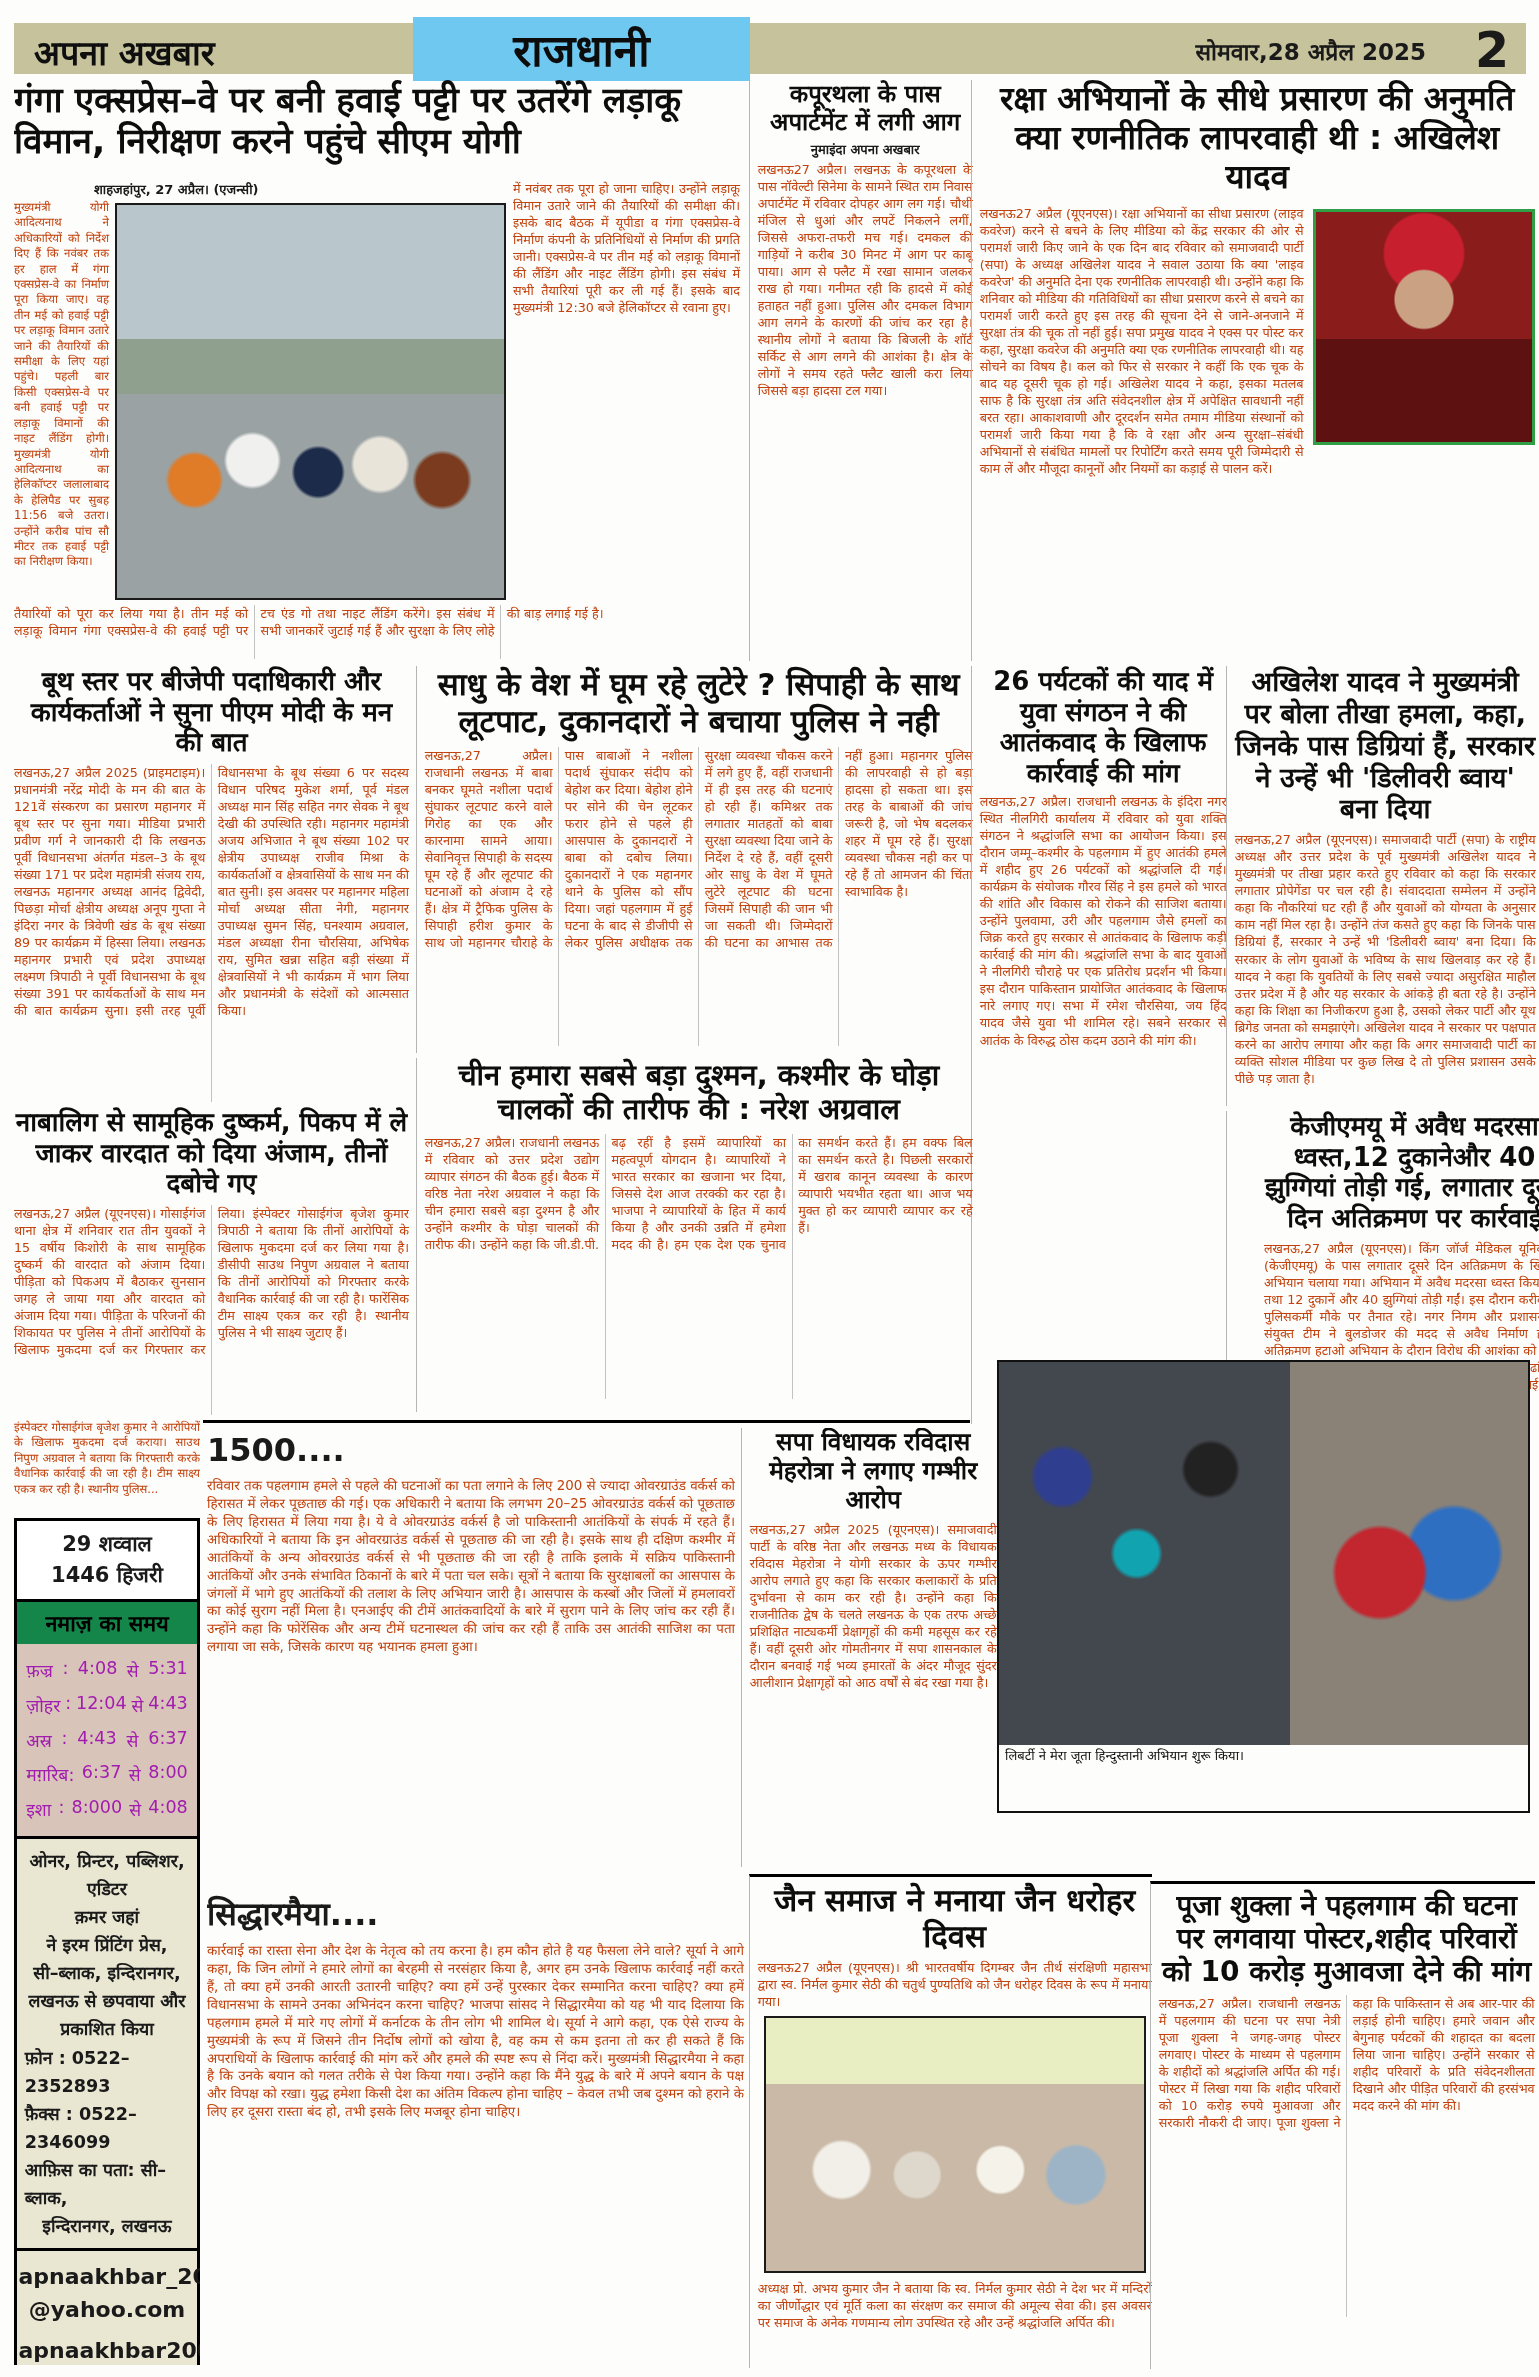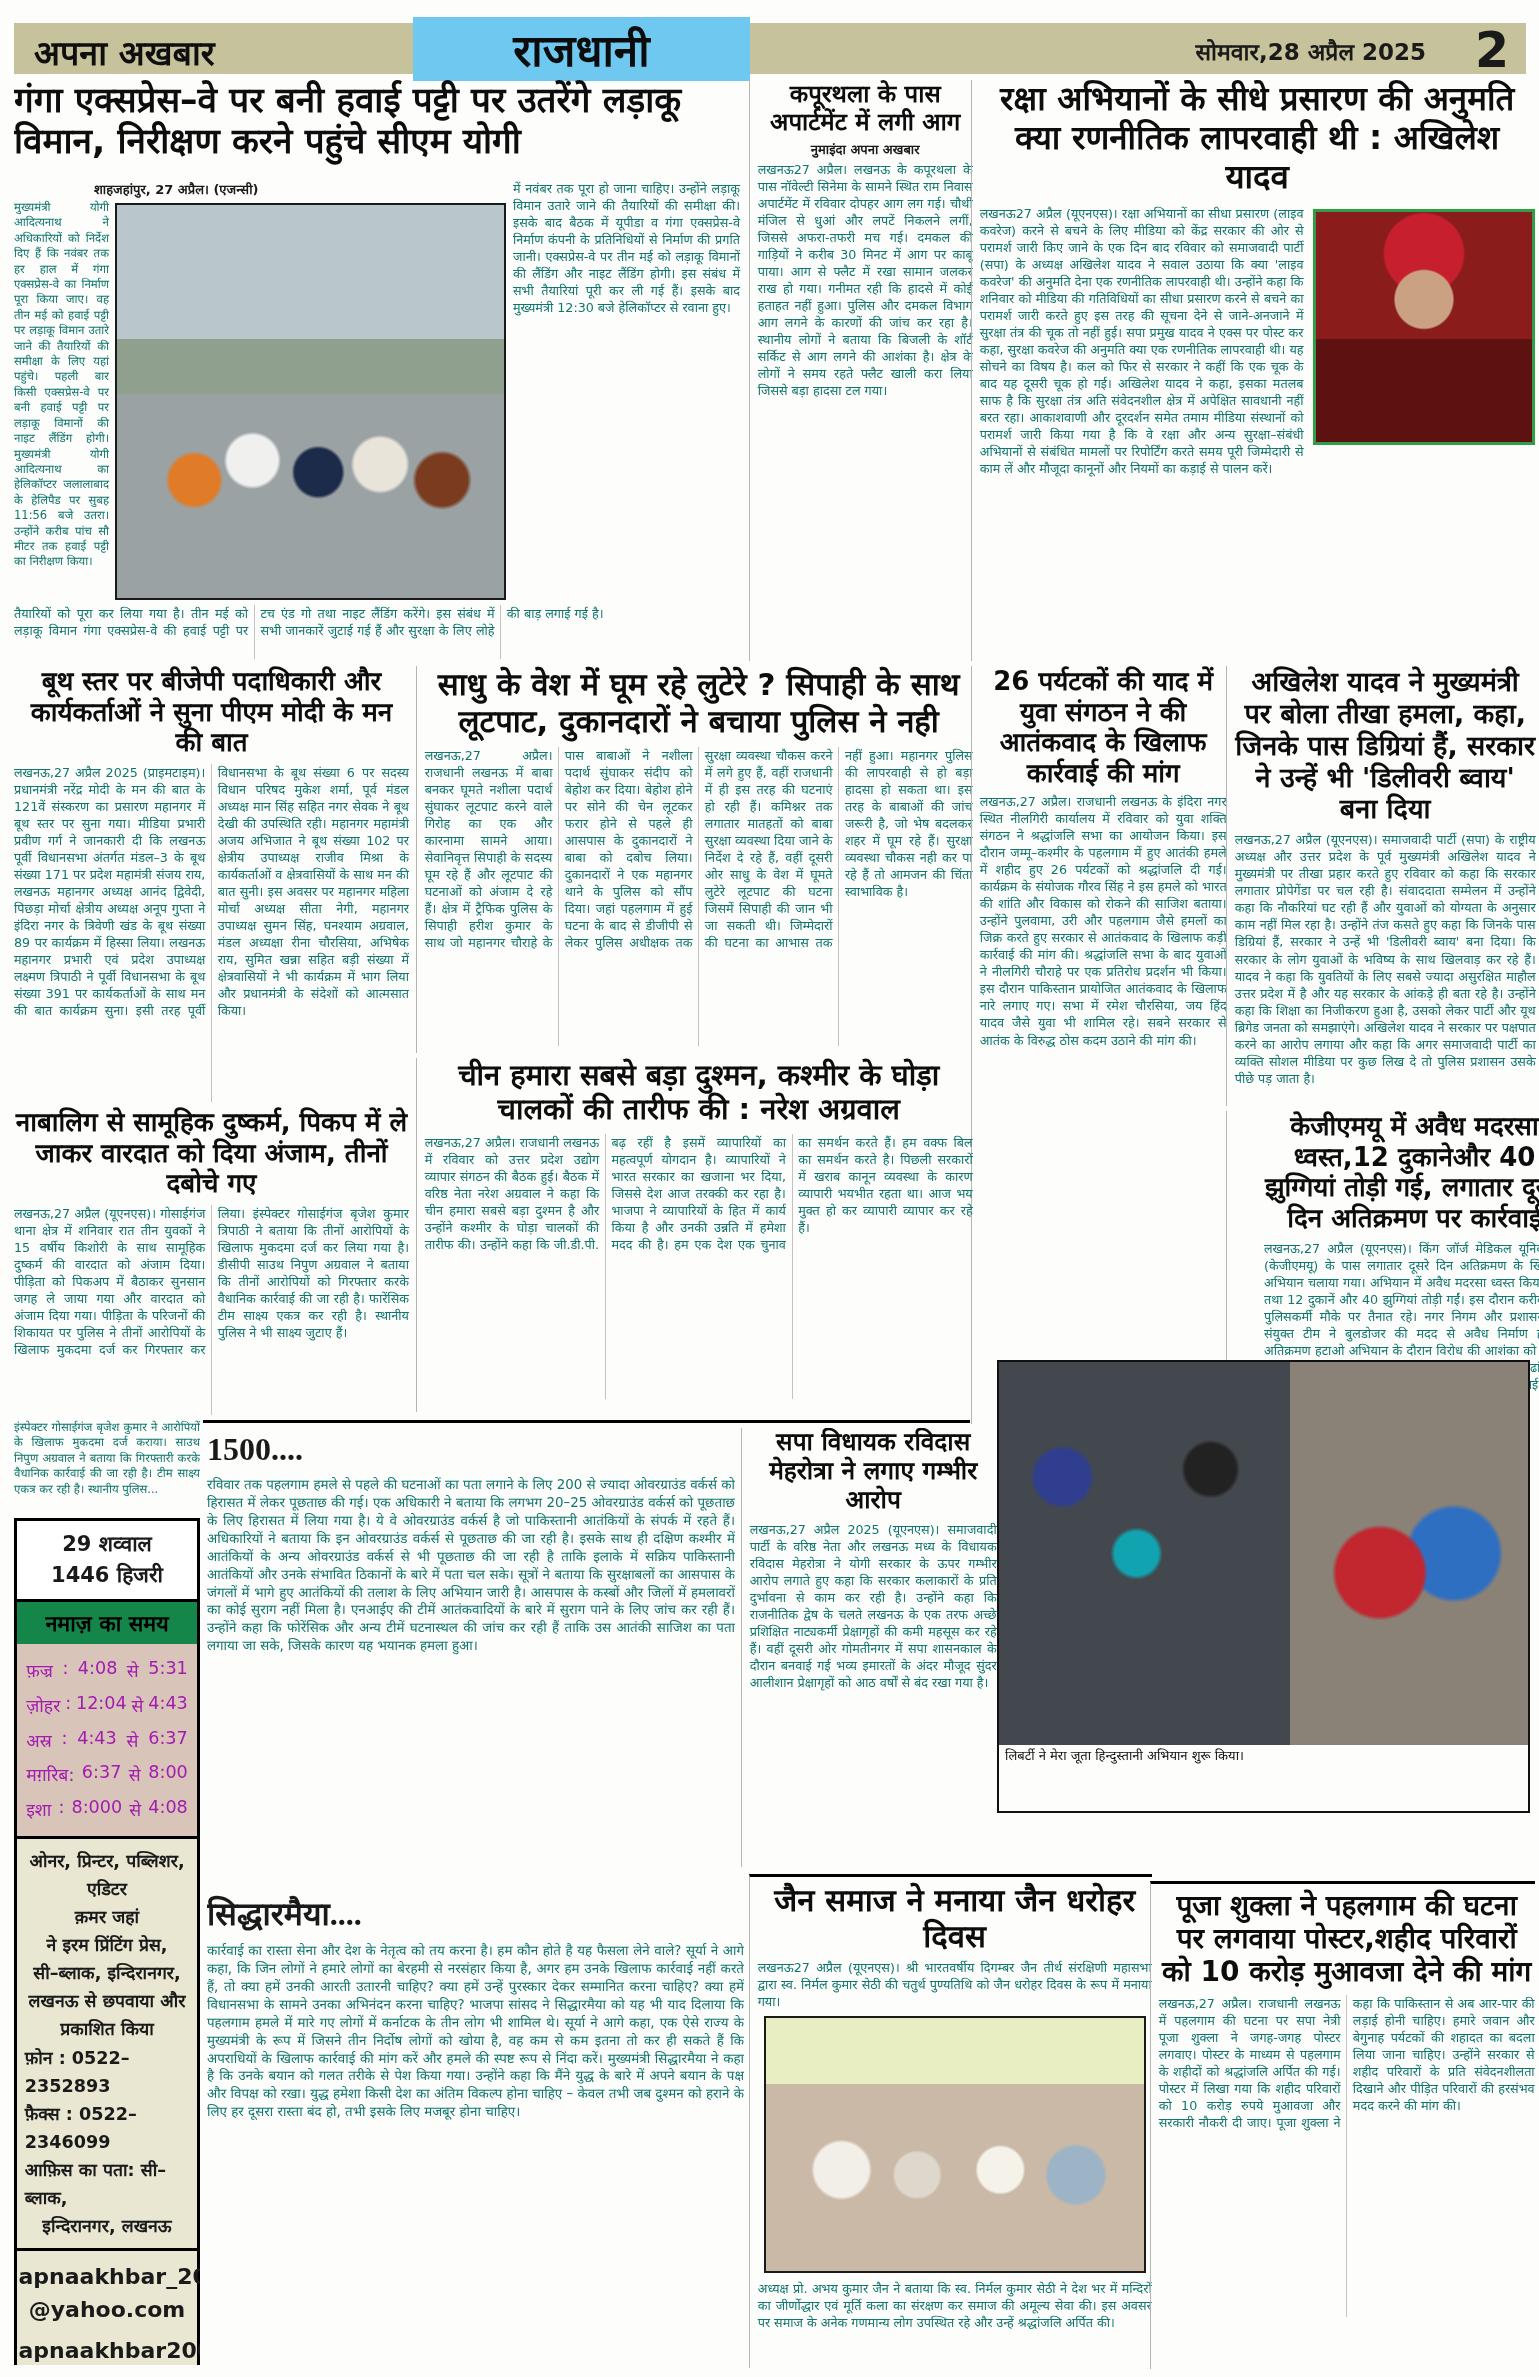--- a/index.html
+++ b/index.html
@@ -3,21 +3,21 @@
 <meta charset="utf-8">
 <style>
   html,body{margin:0;padding:0;background:#e8e8e4;}
   .page{position:relative;width:1540px;height:2377px;background:#fdfdfb;margin:0 auto;
         font-family:"DejaVu Sans", sans-serif;color:#1a1a1a;overflow:hidden;}
   .block{position:absolute;overflow:hidden;}
   .hl{font-weight:bold;color:#0d0d0d;line-height:1.18;text-align:center;}
   .hl-left{text-align:left;}
   .dateline{font-weight:bold;font-size:13px;margin:4.6px 0;}
   .byline{font-weight:bold;font-size:13px;text-align:center;margin:3.1px 0;}
-  .body-txt{font-size:12.7px;line-height:1.34;text-align:justify;color:#0f766e;}
+  .body-txt{font-size:12.7px;line-height:1.34;text-align:justify;color:#c2410c;}
   .cols2{column-count:2;column-gap:12.3px;column-rule:0.8px solid #c2c2c2;}
   .cols3{column-count:3;column-gap:12.3px;column-rule:0.8px solid #c2c2c2;}
   .cols4{column-count:4;column-gap:12.3px;column-rule:0.8px solid #c2c2c2;}
   .vrule-l{border-left:0.8px solid #b5b5b5;padding-left:7.7px;}
   .photo{border:2.3px solid #1a1a1a;}
   .caption{font-size:13px;line-height:1.3;padding:3.1px 6.1px;color:#111;}
   .thickrule{position:absolute;border-top:3.8px solid #000;}
   .masthead{position:absolute;left:14px;top:23px;width:1512px;height:51px;background:#c6c29b;}
   .brand{position:absolute;left:20px;top:6.1px;font-size:34px;font-weight:bold;color:#0f0f0f;
          font-family:"DejaVu Serif", serif;}
@@ -27,21 +27,21 @@
   .mast-date{position:absolute;right:100px;top:12.3px;font-size:23px;font-weight:bold;}
   .page-num{position:absolute;right:17px;top:-1.5px;font-size:49px;font-weight:bold;}
   .sidebox{border:3.1px solid #000;background:#e9e6d2;}
   .hijri{background:#ffffff;text-align:center;font-weight:bold;font-size:21px;line-height:1.5;padding:7.7px 0;}
   .namaz-head{background:#15864a;color:#000000;text-align:center;font-weight:bold;font-size:21.5px;padding:6.1px 0;}
   .namaz-table{background:#d9c4ba;padding:9.2px 7.7px;}
   .namaz-row{display:flex;justify-content:space-between;font-size:17.6px;padding:5.4px 1.5px;color:#a21caf;}
   .imprint-line{text-align:center;font-size:17.6px;font-weight:bold;line-height:1.6;}
   .imprint-line.contact{text-align:left;padding-left:4.6px;}
   .email-box{text-align:center;font-size:22px;font-weight:bold;font-family:"DejaVu Sans", sans-serif;line-height:1.5;padding:9.2px 1.5px;}
-  .jump-head{font-size:32px;font-weight:bold;margin:3.1px 0 7.7px 0;font-family:Liberation Serif, serif;}
+  .jump-head{font-size:32px;font-weight:bold;margin:3.1px 0 7.7px 0;}
   
   .ph-yogi{background:
      radial-gradient(circle at 20% 70%, #e07b28 0 6%, transparent 7%),
      radial-gradient(circle at 35% 65%, #f0f0ee 0 7%, transparent 8%),
      radial-gradient(circle at 52% 68%, #1c2b4a 0 7%, transparent 8%),
      radial-gradient(circle at 68% 66%, #e8e4da 0 7%, transparent 8%),
      radial-gradient(circle at 84% 70%, #7a3b1e 0 6%, transparent 7%),
      linear-gradient(#b9c6cc 0 34%, #8fa08f 34% 48%, #9aa2a4 48% 100%);}
   .ph-akhilesh{border:3.8px solid #2f9e44;background:
      radial-gradient(circle at 50% 38%, #caa183 0 16%, transparent 17%),

